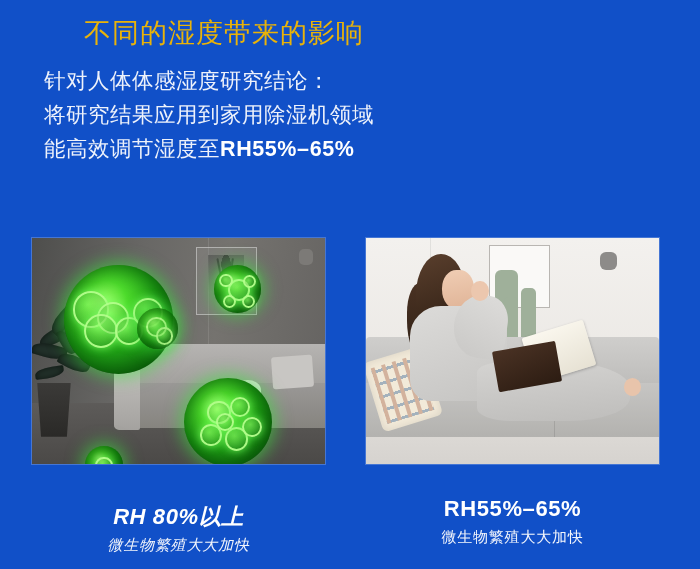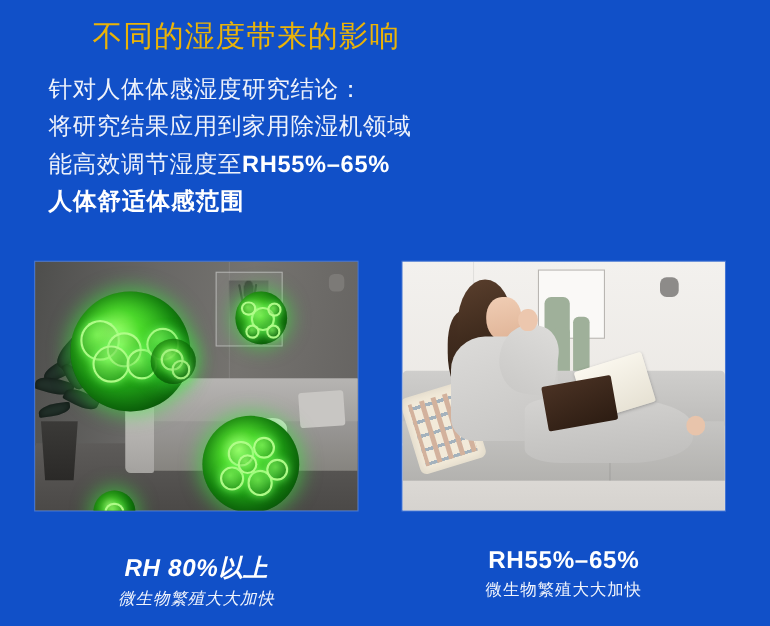--- a/index.html
+++ b/index.html
@@ -293,21 +293,20 @@
 
 <div id="poster">
 
   <div id="headline-block">
     <div id="poster-title">不同的湿度带来的影响</div>
 
     <div id="intro-paragraph">
       <div class="intro-line">针对人体体感湿度研究结论：</div>
       <div class="intro-line">将研究结果应用到家用除湿机领域</div>
       <div class="intro-line"><span>能高效调节湿度至</span><span class="hl">RH55%–65%</span></div>
-      <div class="intro-line bold">人体舒适体感范围</div>
     </div>
   </div>
 
   <div class="photo-frame" id="photo-left-frame">
     <div class="scene">
       <div class="ls-wall"></div>
       <div class="ls-wall-edge"></div>
       <div class="ls-floor"></div>
 
       <div class="ls-frame">

